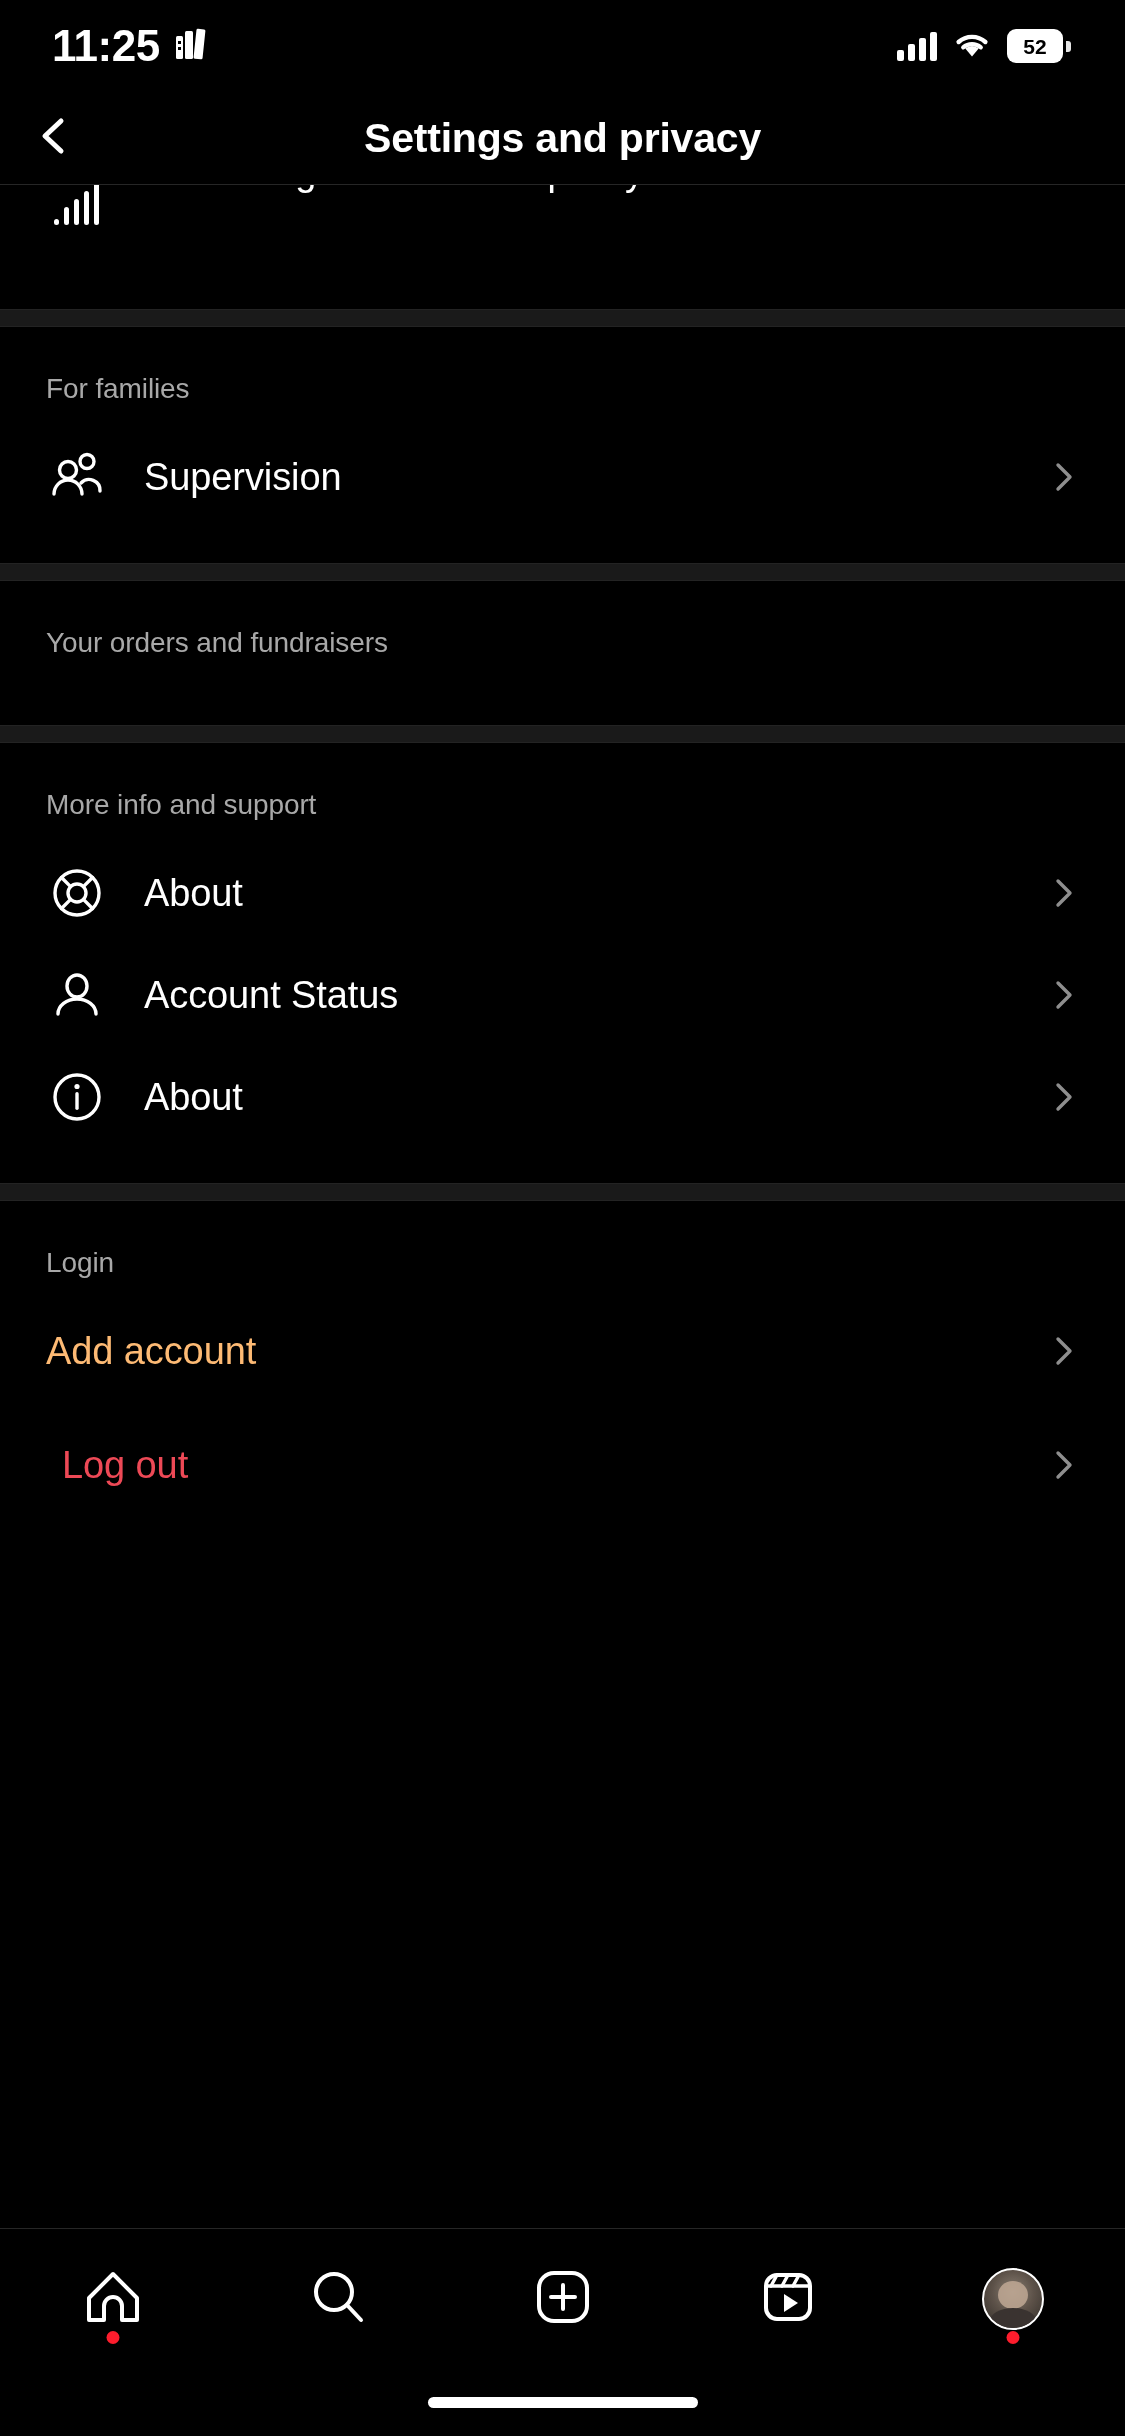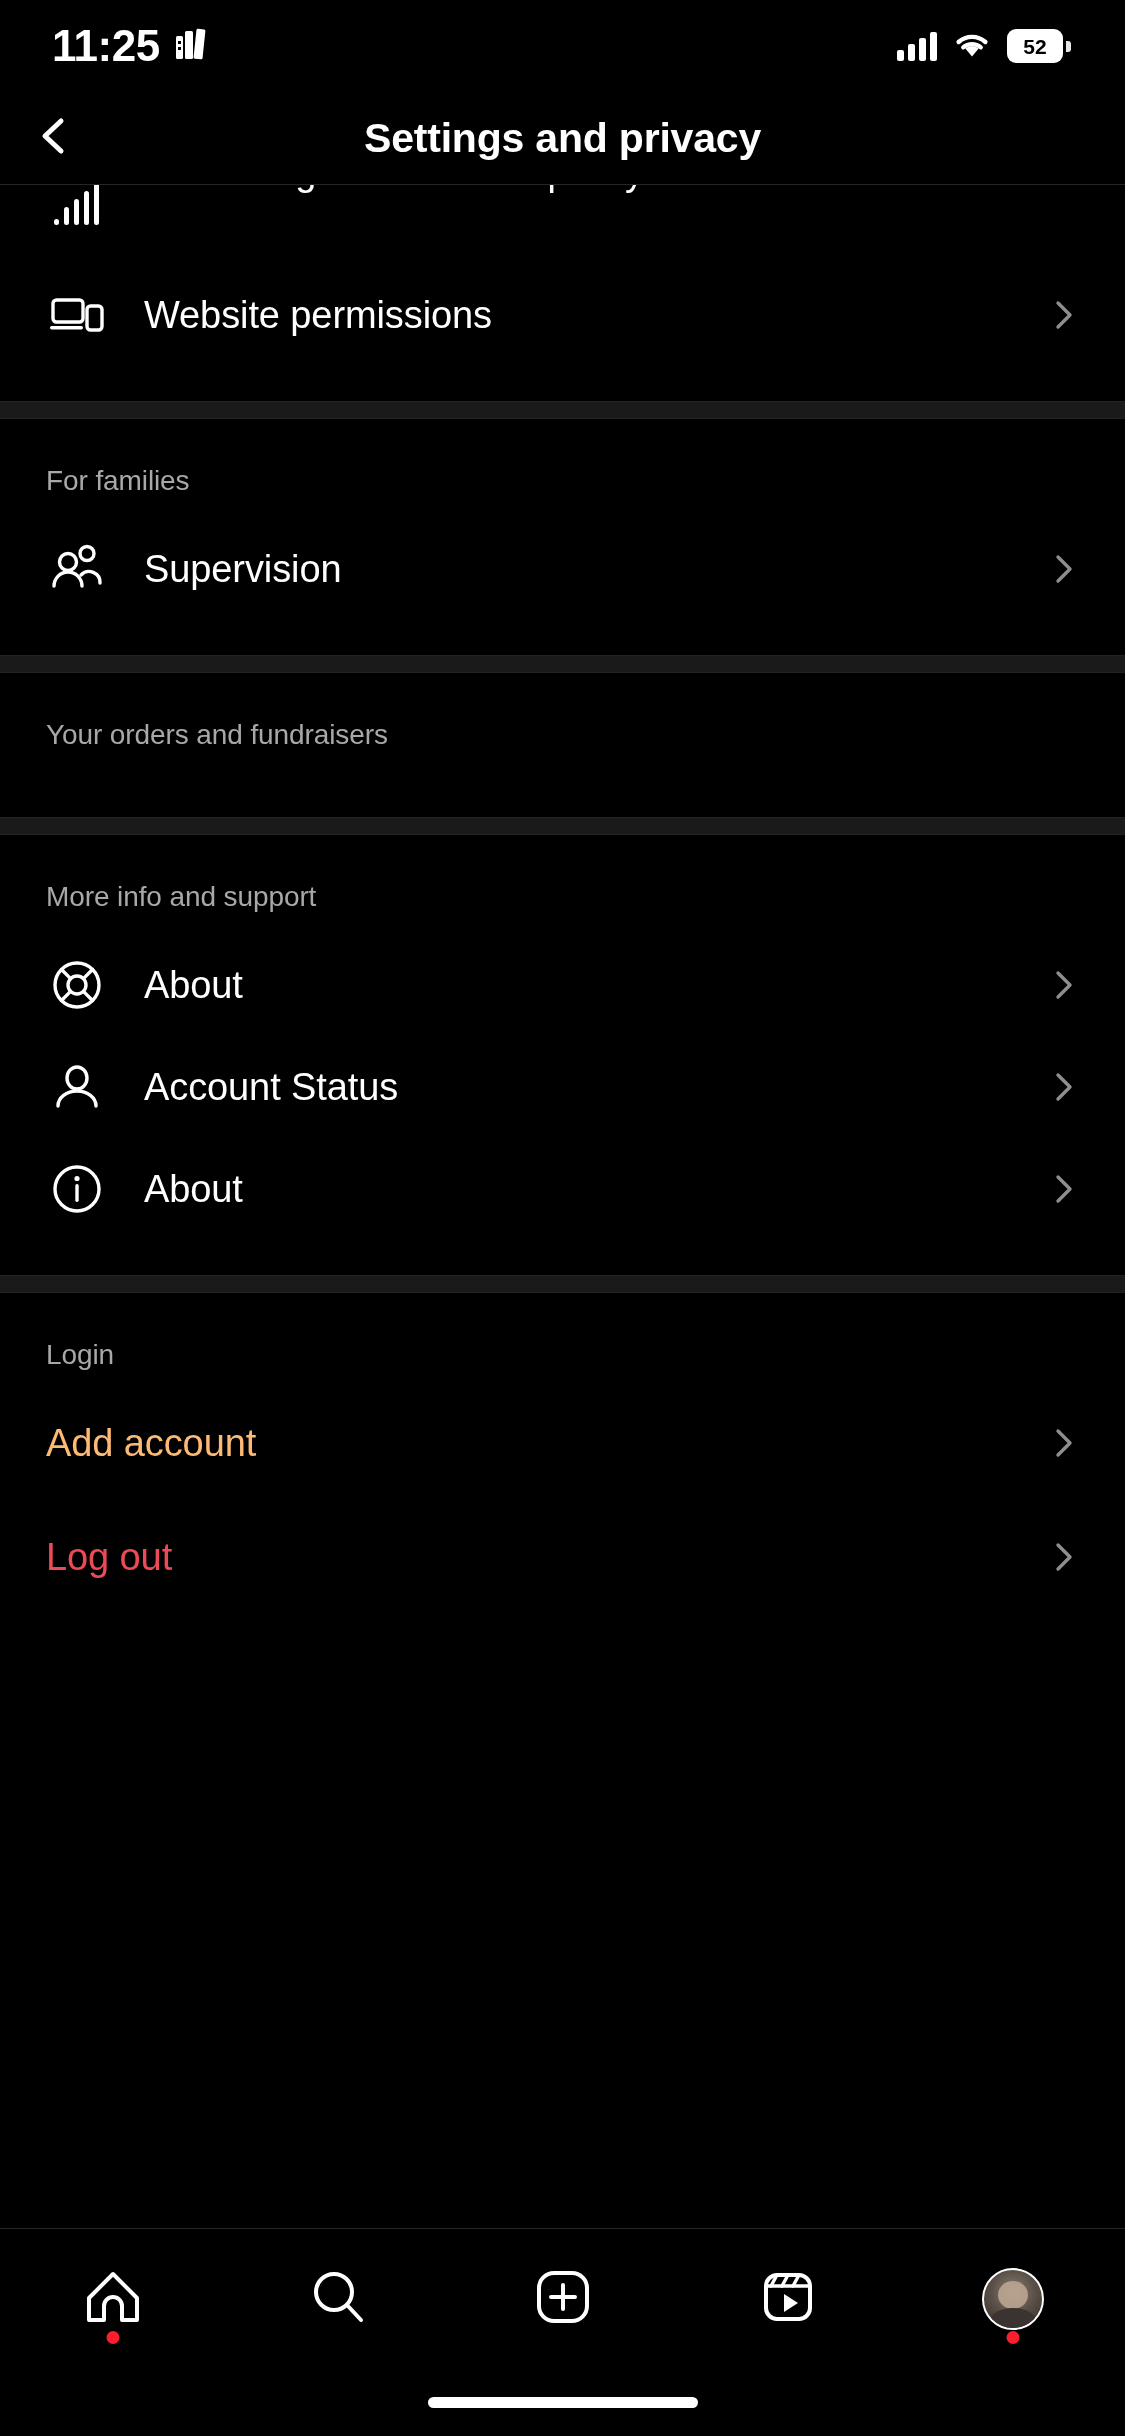--- a/index.html
+++ b/index.html
@@ -224,35 +224,20 @@
       <div class="lbl" style="margin-top:-34px;">Data usage and media quality</div>
       <div class="chev" style="margin-top:-34px;">
         <svg width="32" height="32" viewBox="0 0 32 32">
           <path d="M11 4 L23 16 L11 28" stroke="#8e8e8e" stroke-width="3.4" fill="none" stroke-linecap="round" stroke-linejoin="round"></path>
         </svg>
       </div>
     </div>
 
     <div class="spacer-md"></div>
 
-    <div class="row">
-      <div class="ico">
-        <svg width="58" height="58" viewBox="0 0 58 58">
-          <rect x="5" y="14" width="30" height="22" rx="3.5" stroke="#fff" stroke-width="3.4" fill="none"></rect>
-          <rect x="2" y="40" width="33" height="3.4" rx="1.7" fill="#fff"></rect>
-          <rect x="39" y="20" width="15" height="24" rx="3.5" stroke="#fff" stroke-width="3.4" fill="none"></rect>
-        </svg>
-      </div>
-      <div class="lbl">Website permissions</div>
-      <div class="chev">
-        <svg width="32" height="32" viewBox="0 0 32 32">
-          <path d="M11 4 L23 16 L11 28" stroke="#8e8e8e" stroke-width="3.4" fill="none" stroke-linecap="round" stroke-linejoin="round"></path>
-        </svg>
-      </div>
-    </div>
 
     <div class="spacer-md"></div>
     <div class="section-gap"></div>
 
     <div class="section-head">For families</div>
     <div class="row">
       <div class="ico">
         <svg width="58" height="58" viewBox="0 0 58 58">
           <circle cx="20" cy="22" r="8.5" stroke="#fff" stroke-width="3.4" fill="none"></circle>
           <path d="M6 46 a14 14 0 0 1 28 0" stroke="#fff" stroke-width="3.4" fill="none" stroke-linecap="round"></path>
@@ -339,21 +324,21 @@
       <div class="chev">
         <svg width="32" height="32" viewBox="0 0 32 32">
           <path d="M11 4 L23 16 L11 28" stroke="#8e8e8e" stroke-width="3.4" fill="none" stroke-linecap="round" stroke-linejoin="round"></path>
         </svg>
       </div>
     </div>
 
     <div class="spacer-sm"></div>
 
     <div class="row accent-red">
-      <div class="lbl" style="margin-left:0;">Log out</div>
+      <div class="lbl" style="margin-left:16px;">Log out</div>
       <div class="chev">
         <svg width="32" height="32" viewBox="0 0 32 32">
           <path d="M11 4 L23 16 L11 28" stroke="#8e8e8e" stroke-width="3.4" fill="none" stroke-linecap="round" stroke-linejoin="round"></path>
         </svg>
       </div>
     </div>
 
   </div>
 
   <div class="tabbar">

